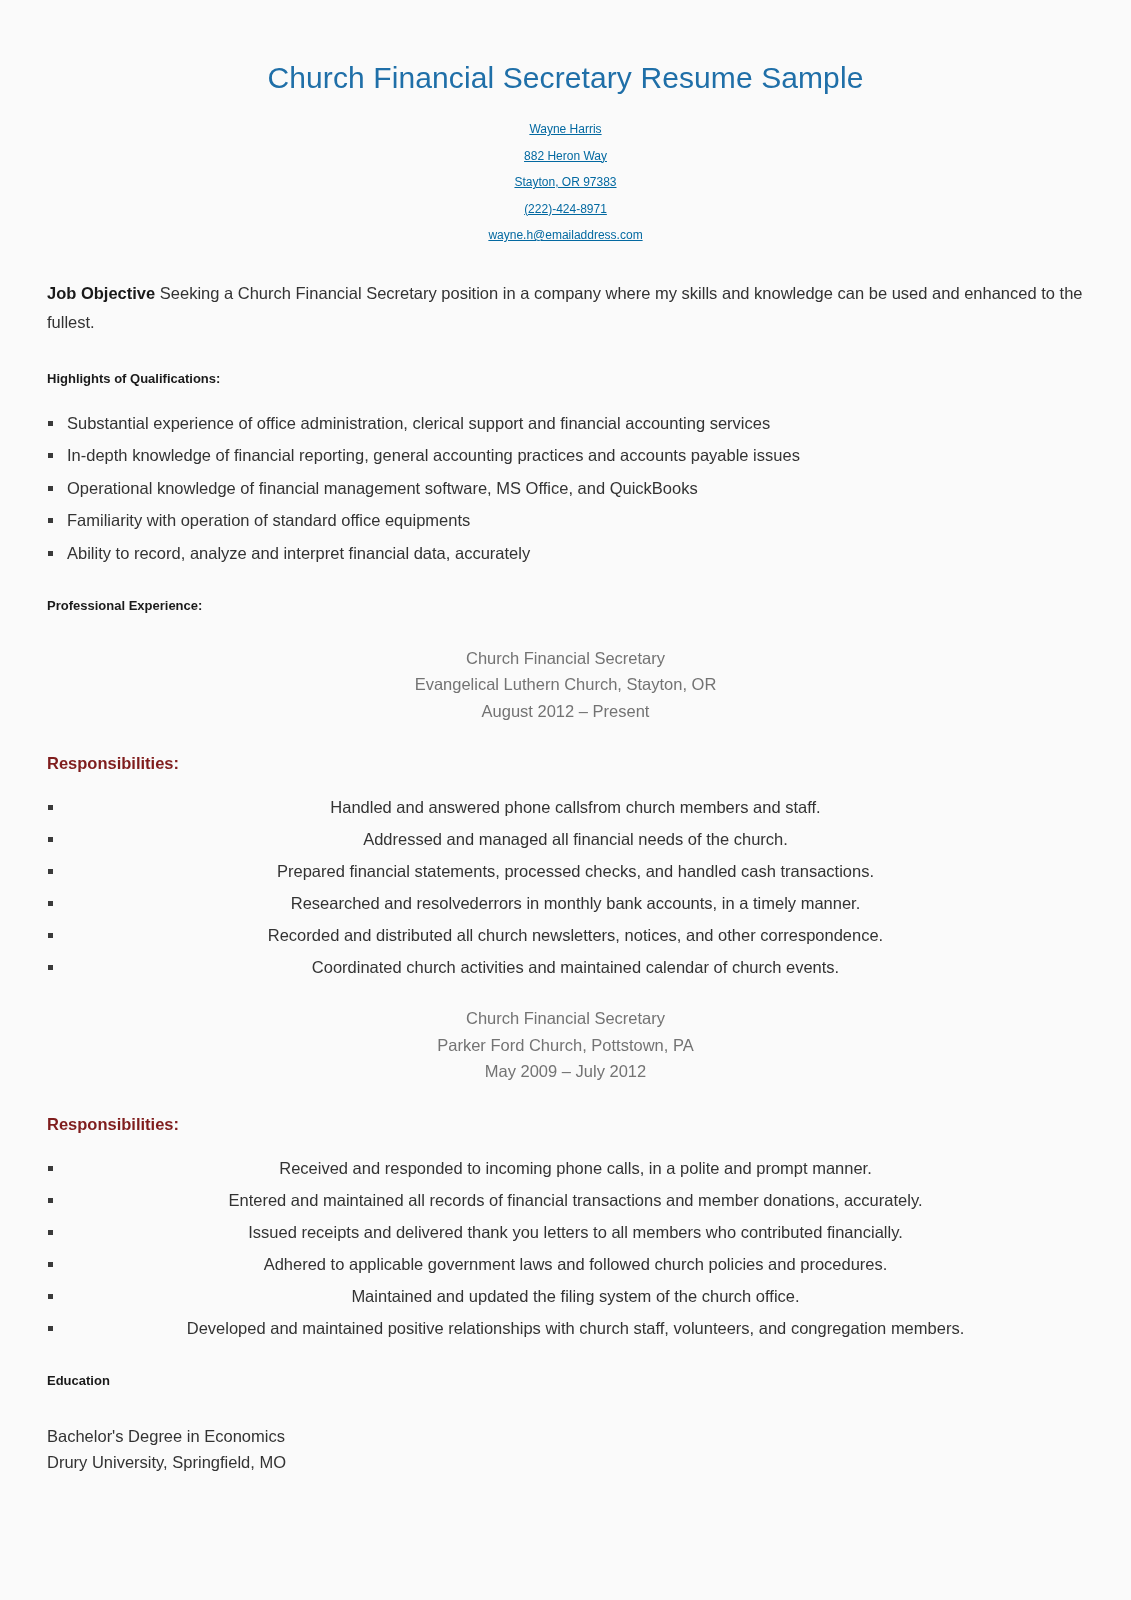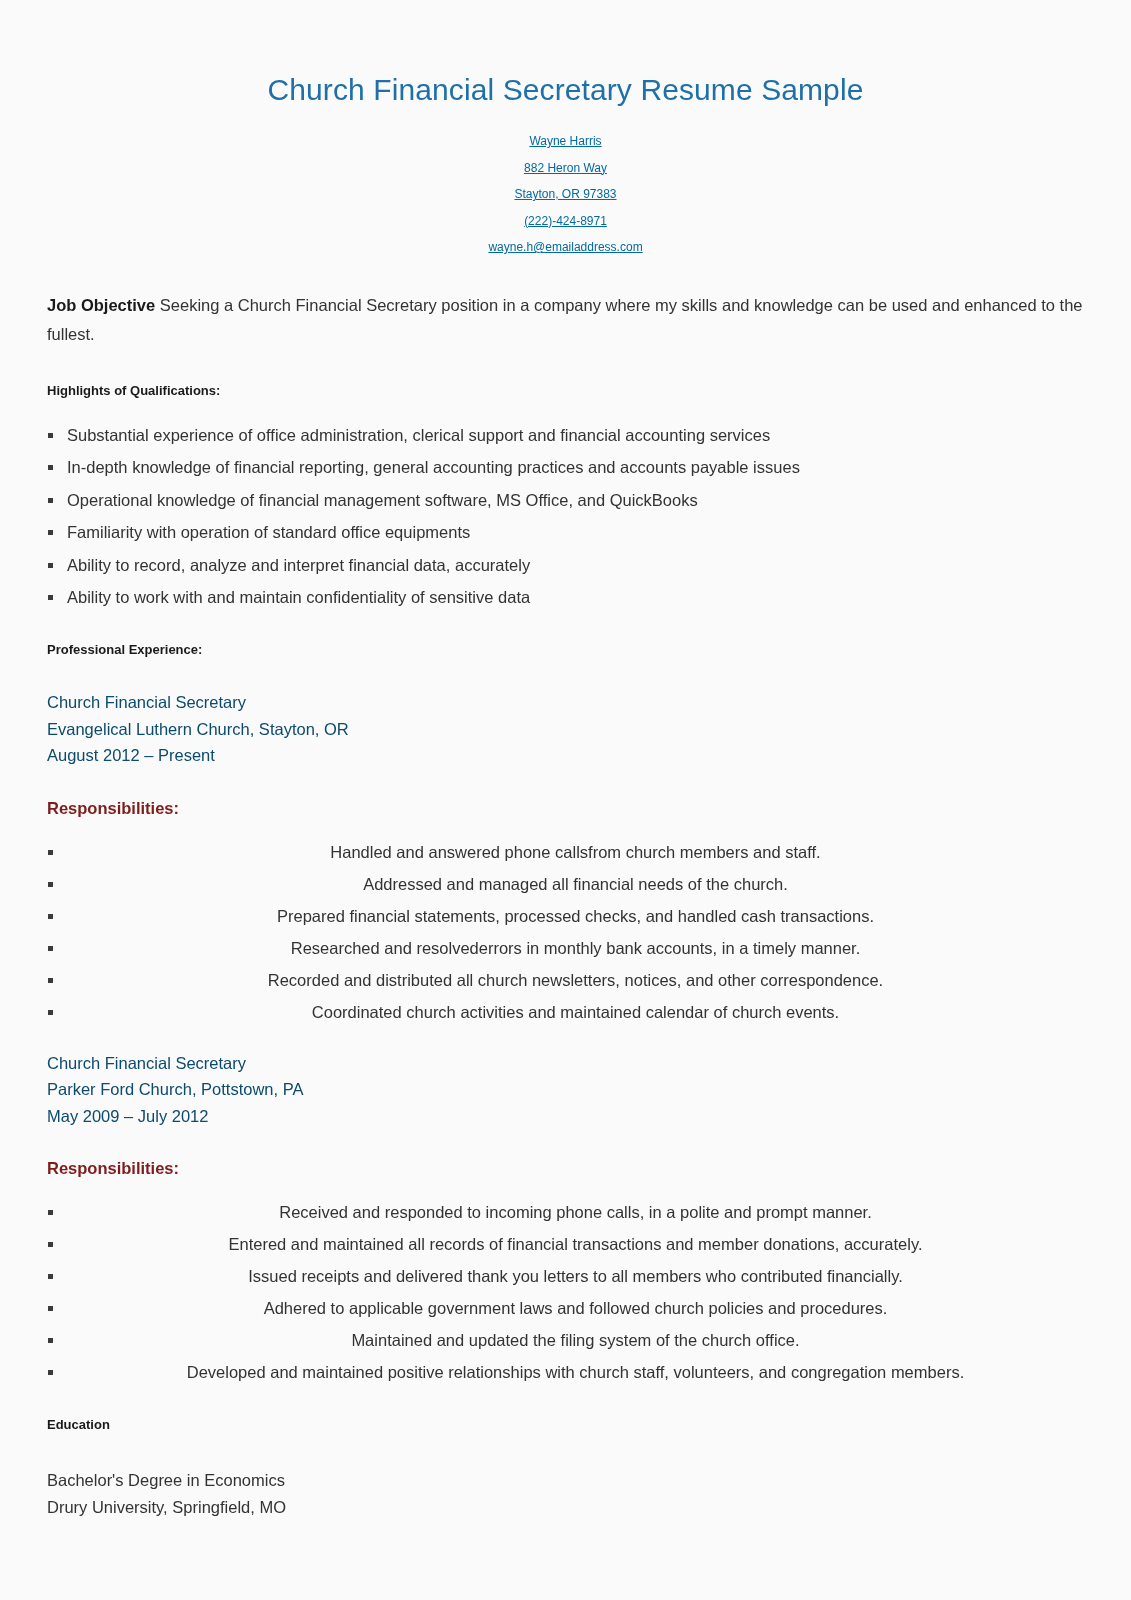--- a/index.html
+++ b/index.html
@@ -13,21 +13,21 @@
     font-family: "Liberation Sans", sans-serif;
     color: #222222;
     overflow: hidden;
   }
 
   .page {
     position: relative;
     width: 1131px;
     height: 1600px;
     box-sizing: border-box;
-    padding: 12px 47px;
+    padding: 0 47px;
   }
 
   
   .doc-title {
     margin: 0;
     padding-top: 60px;
     text-align: center;
     font-size: 30px;
     font-weight: normal;
     color: #1f6fa8;
@@ -104,22 +104,23 @@
     margin-bottom: 11px;
     text-align: center;
   }
 
   
   .entry {
     margin-top: 27px;
   }
   .entry-line {
     font-size: 16.5px;
-    color: #0c4a6e;
+    color: #737373;
     line-height: 26.5px;
+    text-align: center;
   }
 
   .edu-block {
     margin-top: 30px;
   }
   .edu-line {
     font-size: 16.5px;
     color: #333333;
     line-height: 26.5px;
   }
@@ -142,21 +143,20 @@
   <p class="para"><span class="lead">Job Objective</span><span> Seeking a Church Financial Secretary position in a company where my skills and knowledge can be used and enhanced to the fullest.</span></p>
 
   <div class="section-heading">Highlights of Qualifications:</div>
 
   <ul class="bullets">
     <li>Substantial experience of office administration, clerical support and financial accounting services</li>
     <li>In-depth knowledge of financial reporting, general accounting practices and accounts payable issues</li>
     <li>Operational knowledge of financial management software, MS Office, and QuickBooks</li>
     <li>Familiarity with operation of standard office equipments</li>
     <li>Ability to record, analyze and interpret financial data, accurately</li>
-    <li>Ability to work with and maintain confidentiality of sensitive data</li>
   </ul>
 
   <div class="section-heading">Professional Experience:</div>
 
   <div class="entry">
     <div class="entry-line">Church Financial Secretary</div>
     <div class="entry-line">Evangelical Luthern Church, Stayton, OR</div>
     <div class="entry-line">August 2012 – Present</div>
   </div>
 

